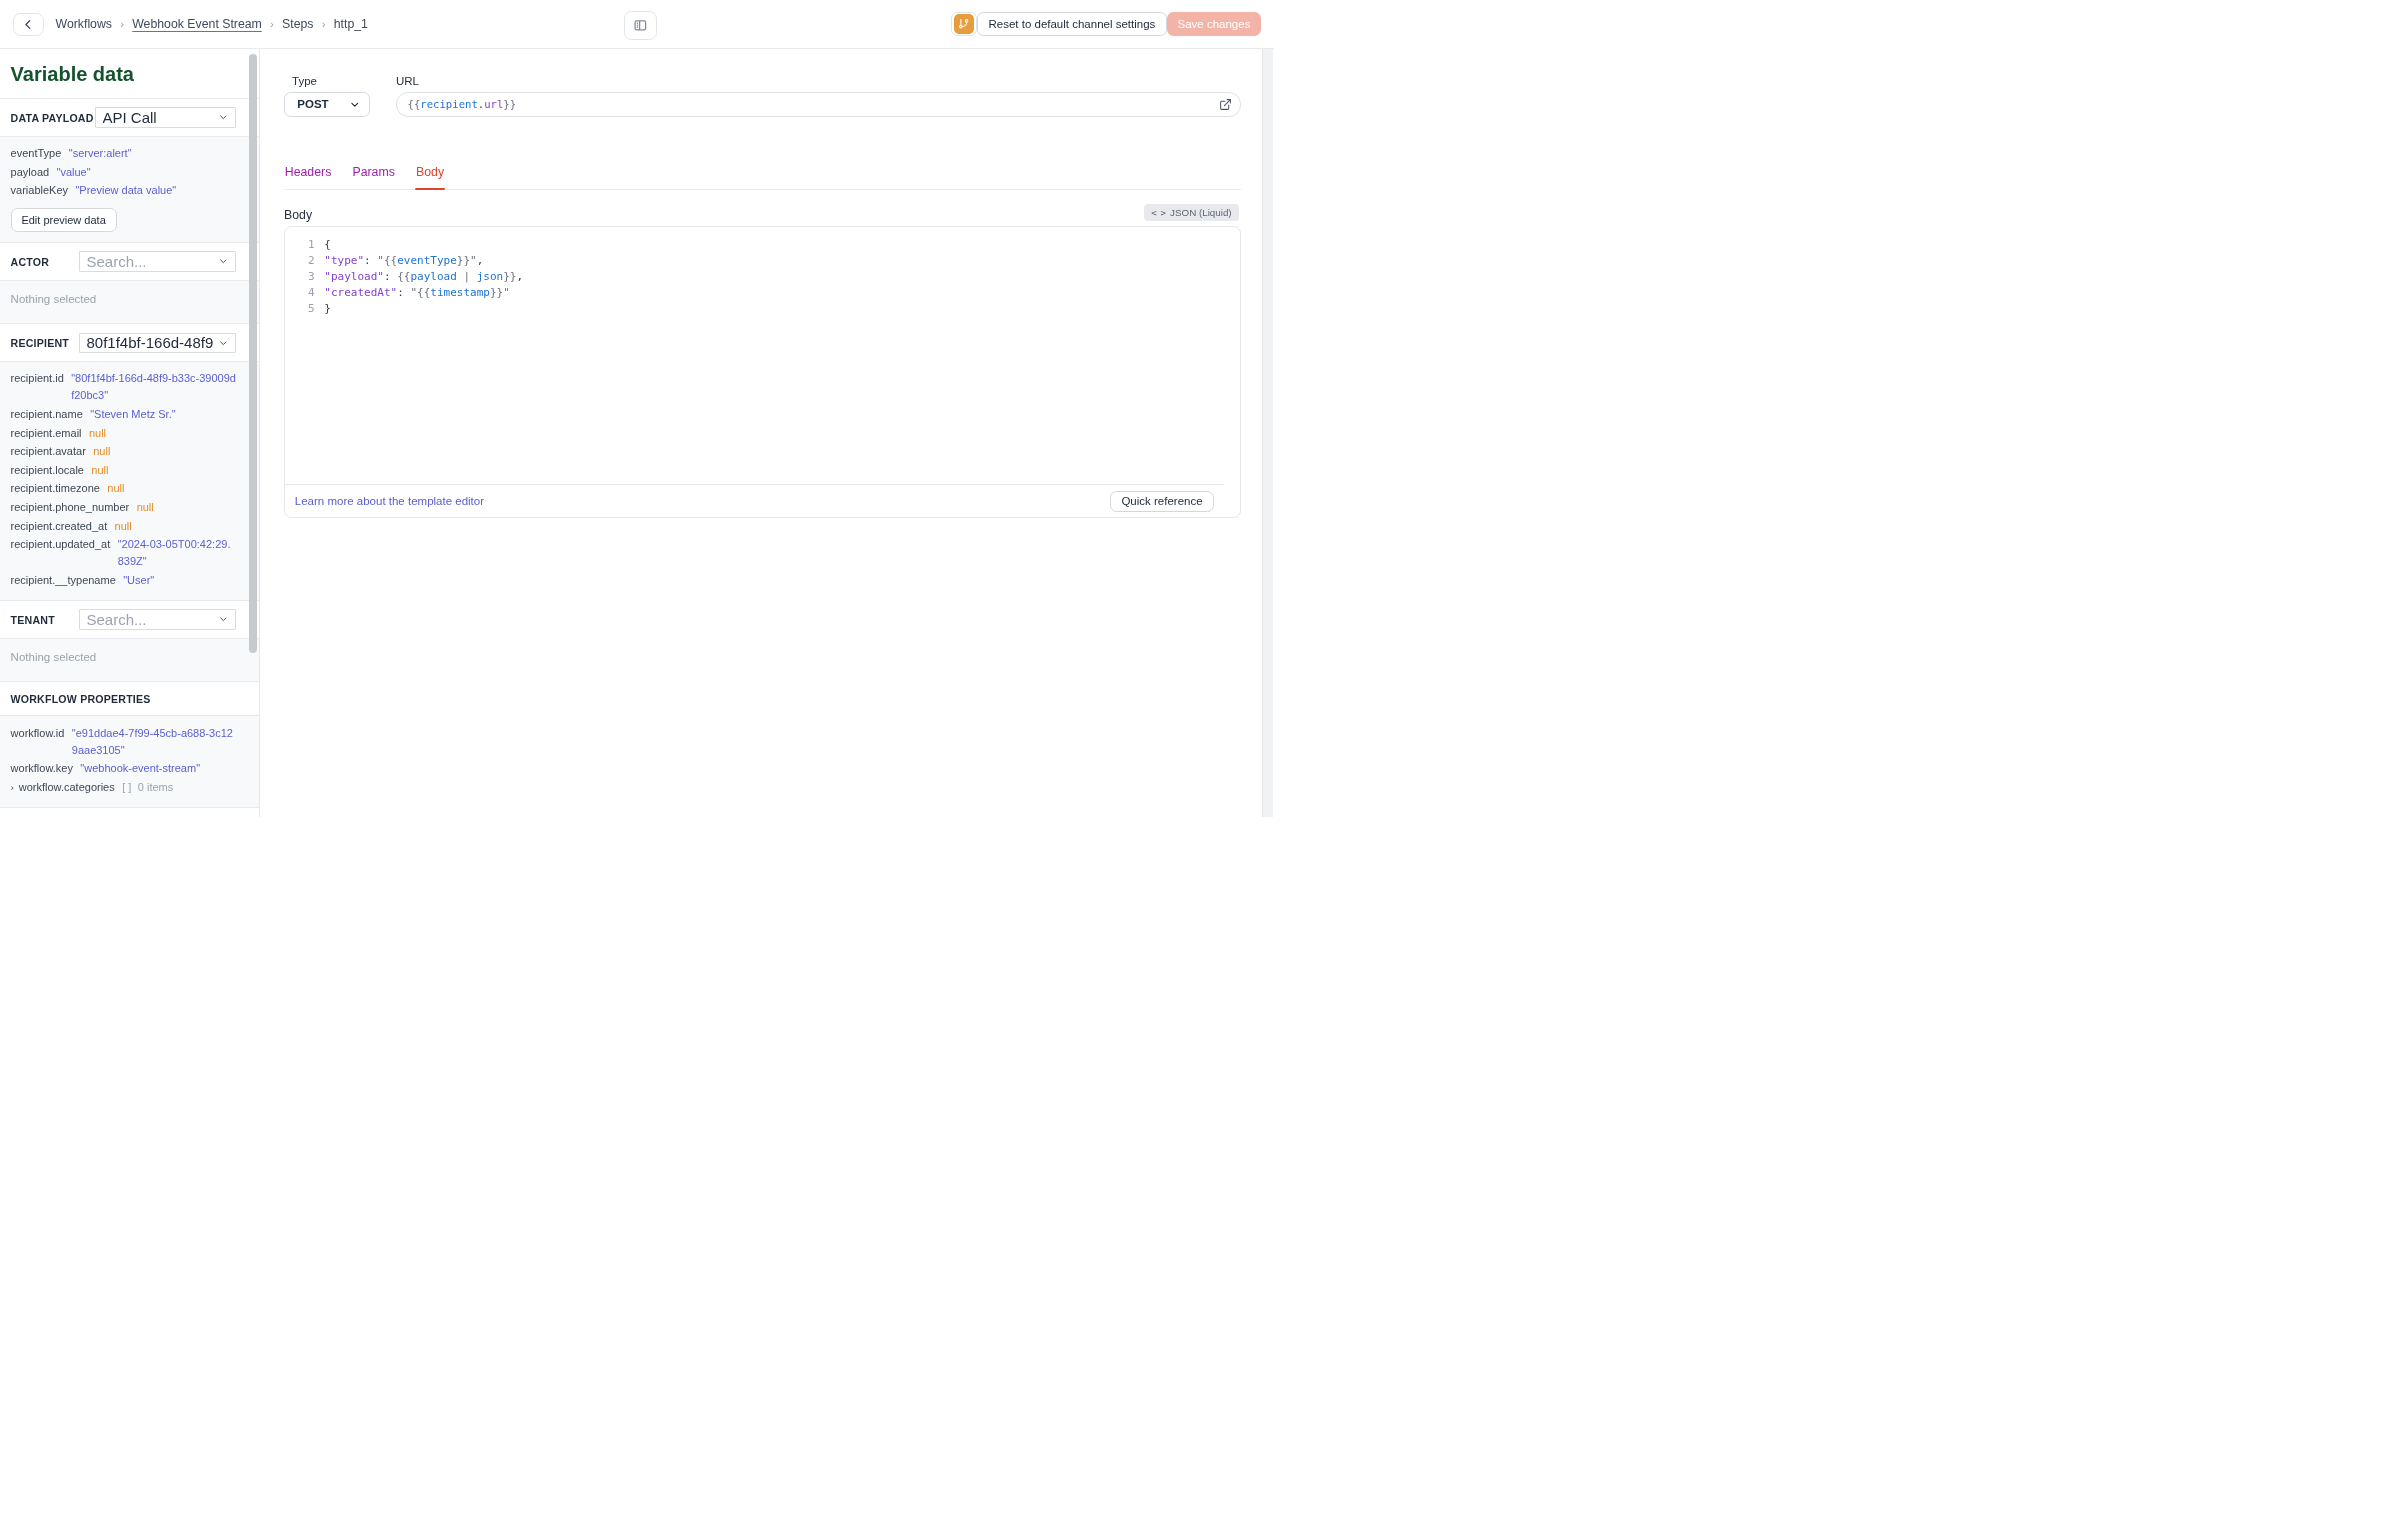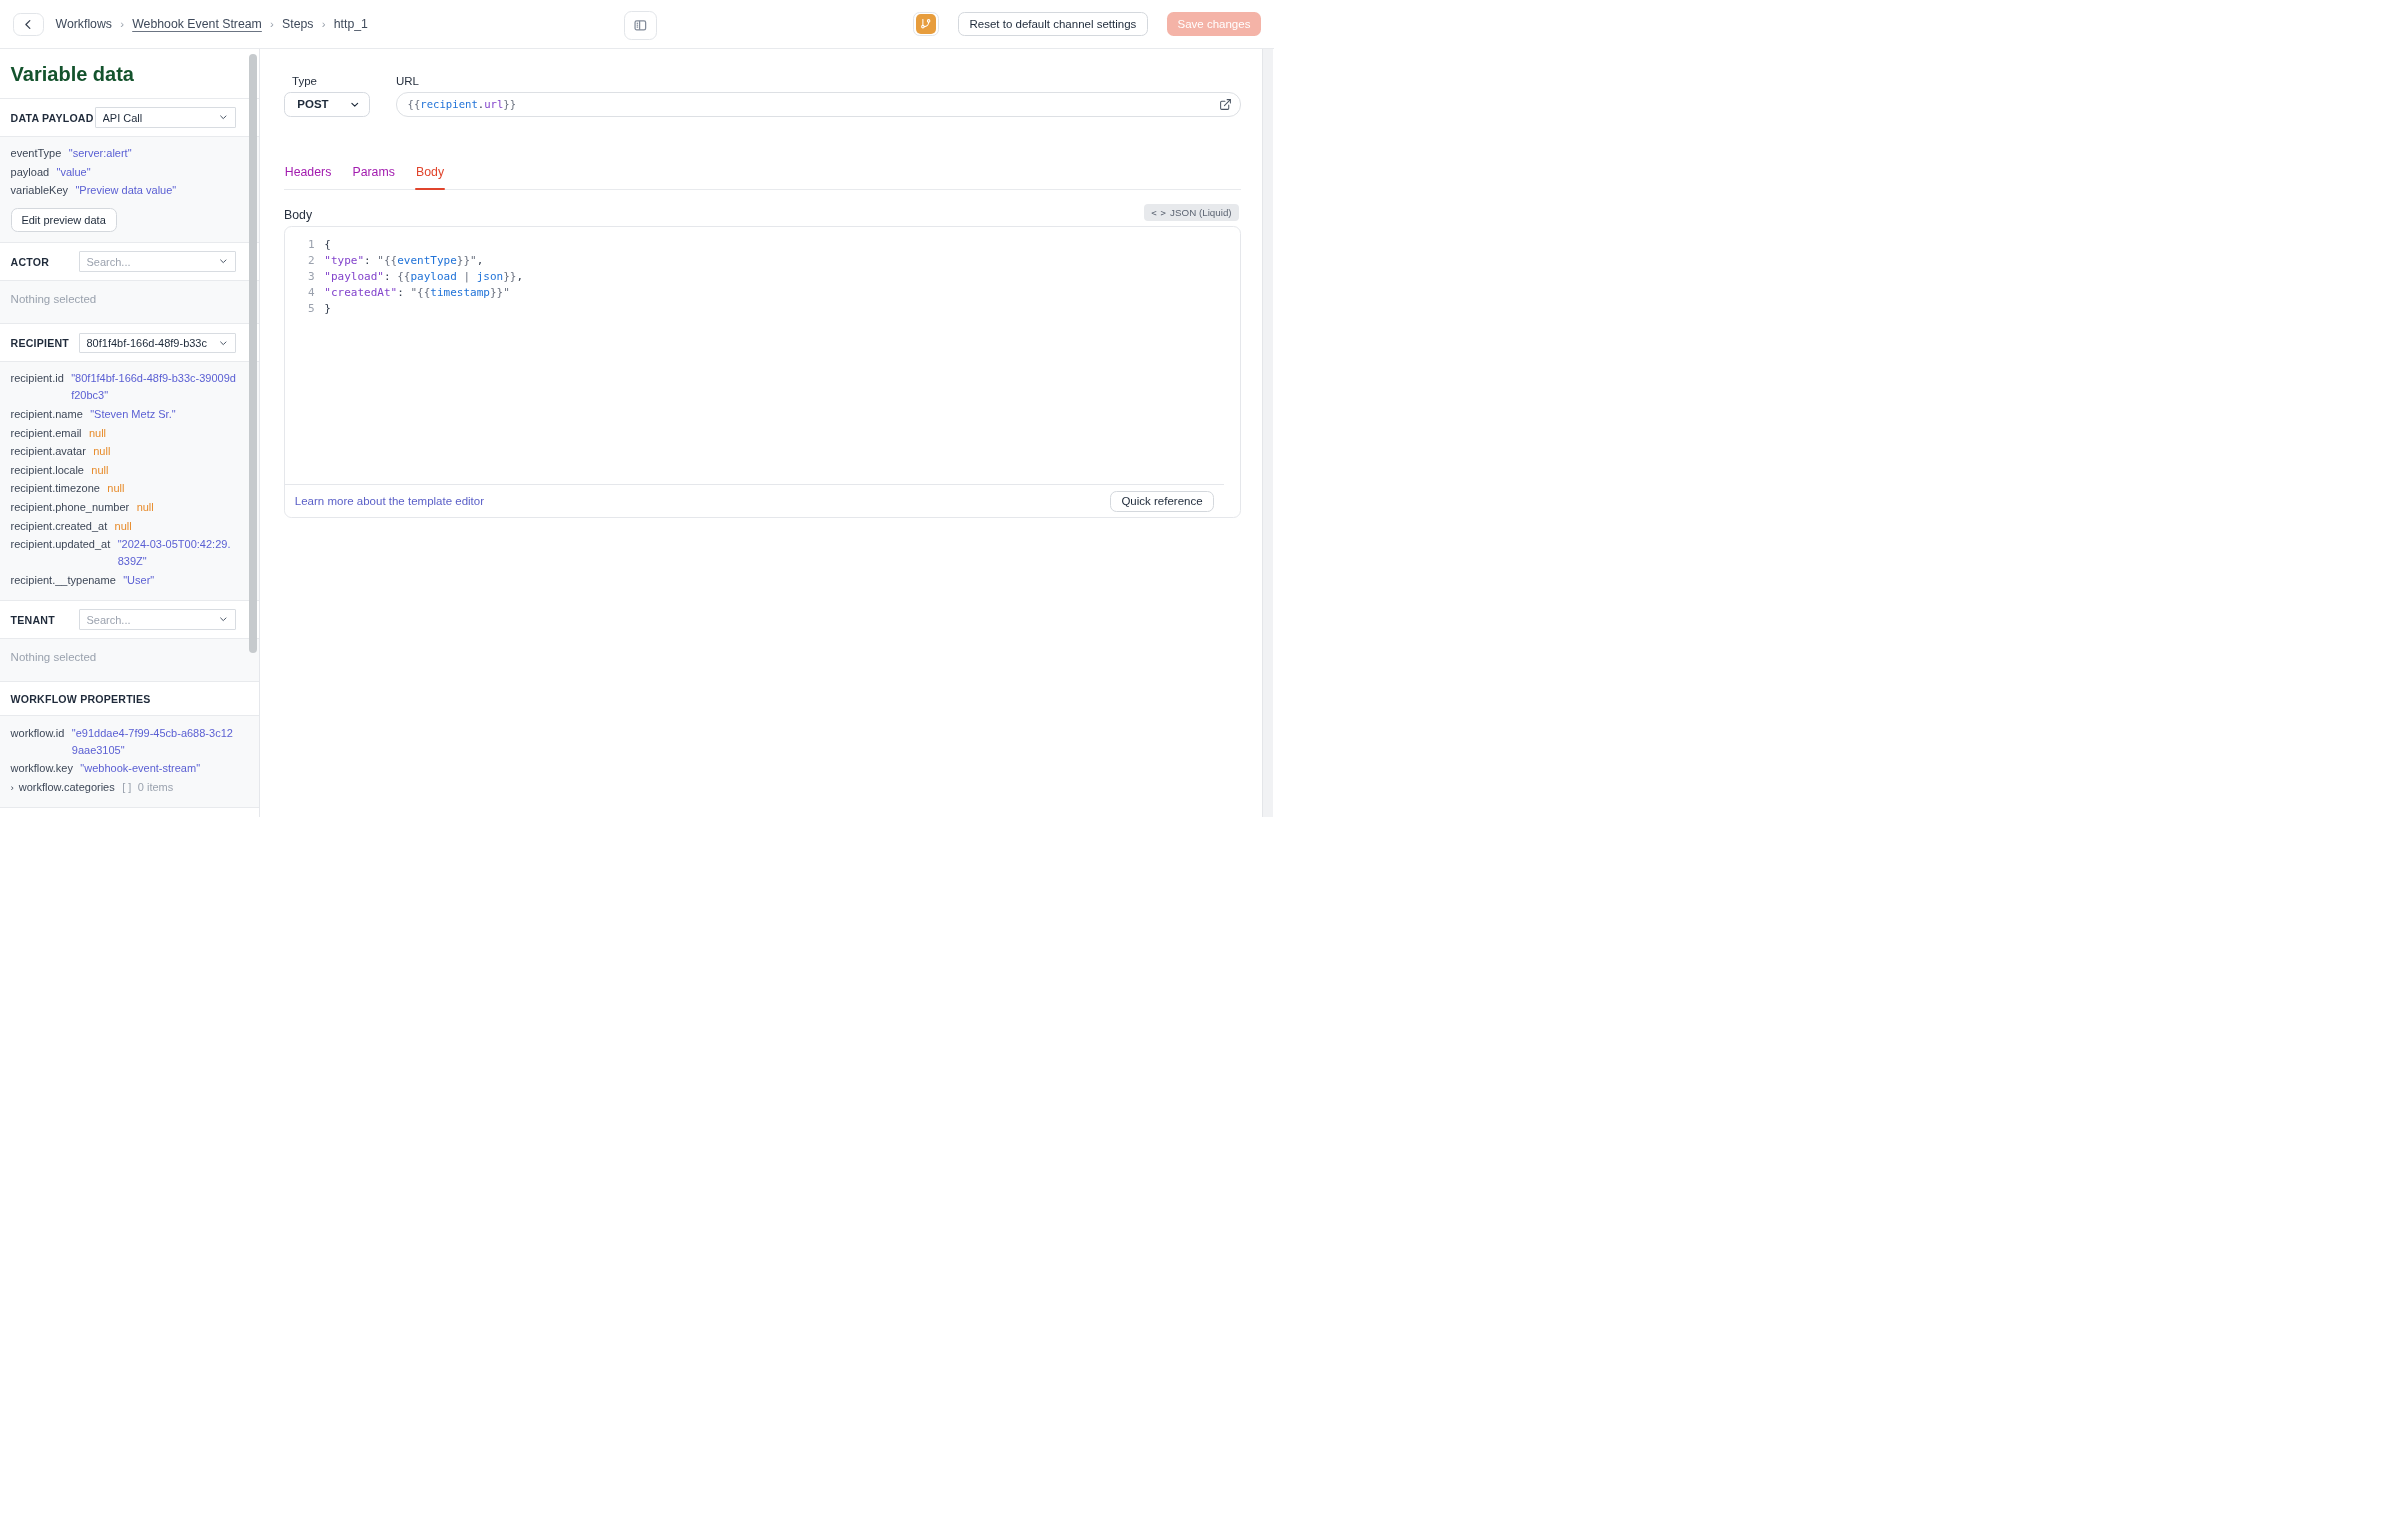--- a/index.html
+++ b/index.html
@@ -10,36 +10,36 @@
   
   .topbar { position:absolute; left:0; top:0; width:1274px; height:49px; background:#fff;
             border-bottom:0.8px solid #e8eaed; display:flex; align-items:center; padding:0 13px; z-index:5; }
   .iconbtn { display:flex; align-items:center; justify-content:center; background:#fff;
              border:0.8px solid #e2e5e9; border-radius:7.4px; cursor:pointer; }
   .back-btn { width:31px; height:23px; }
   .crumbs { display:flex; align-items:center; margin-left:11.5px; font-size:12.3px; color:#3f4a5b; }
   .crumb-sep { color:#9aa2ad; padding:0 8.2px; font-size:11.5px; }
   .crumb-link { text-decoration:underline; text-underline-offset:3.3px; text-decoration-color:#6b7482; cursor:pointer; }
   .panel-toggle { position:absolute; left:624px; top:10.6px; width:33px; height:29.5px; }
-  .topbar-right { margin-left:auto; display:flex; align-items:center; gap:19px; }
+  .topbar-right { margin-left:auto; display:flex; align-items:center; gap:0; }
   .branch-btn { width:26px; height:24.6px; border-radius:6.5px; }
   .branch-chip { width:19.6px; height:19.6px; border-radius:4.9px; background:#e79d3d; display:flex; align-items:center; justify-content:center; }
   .btn { height:24px; display:inline-flex; align-items:center; padding:0 10.6px; border-radius:6.5px;
          font-size:11.5px; background:#fff; border:0.8px solid #d4d8dd; color:#1e2a3a; cursor:pointer; white-space:nowrap; }
   .btn-disabled { background:#f4b3a7; border:none; color:#fff; cursor:default; }
 
   
   .sidebar { position:absolute; left:0; top:49px; width:260px; height:768px; background:#fff;
              border-right:0.8px solid #e5e7eb; overflow:hidden; }
   .side-title { padding:14px 10.6px 12.3px 10.6px; font-size:20px; font-weight:700; color:#14532d; }
   .sec { border-top:0.8px solid #e8eaed; }
   .side-row { display:flex; align-items:center; justify-content:space-between; padding:8.2px 23px 8.2px 10.6px; background:#fff; }
   .side-label { font-size:10.6px; font-weight:700; color:#1f2a3a; letter-spacing:.02em; white-space:nowrap; }
   .sel { display:flex; align-items:center; justify-content:space-between; gap:4.9px; height:20.5px;
-         border:0.8px solid #d8dce1; border-radius:1px; background:#fff; padding:0 6.5px; font-size:11px;
+         border:0.8px solid #d8dce1; border-radius:1px; background:#fff; padding:0 6.5px; font-size:15px;
          color:#1e2a3a; cursor:pointer; overflow:hidden; }
   .sel .seltext { white-space:nowrap; overflow:hidden; }
   .sel .ph { color:#9ca3af; }
   .sel-dp { width:141px; }
   .sel-search { width:157px; }
   .gray { background:#f8f9fa; padding:6.5px 23px 9.8px 10.6px; }
   .kvrow { display:flex; align-items:flex-start; font-size:11px; line-height:17px; margin:1.6px 0; }
   .kvrow .pfx { color:#3d4757; margin-right:4.9px; font-size:9.8px; }
   .kvrow .k { color:#3d4757; margin-right:7.4px; white-space:nowrap; flex:none; }
   .kvrow .v { word-break:break-all; }

